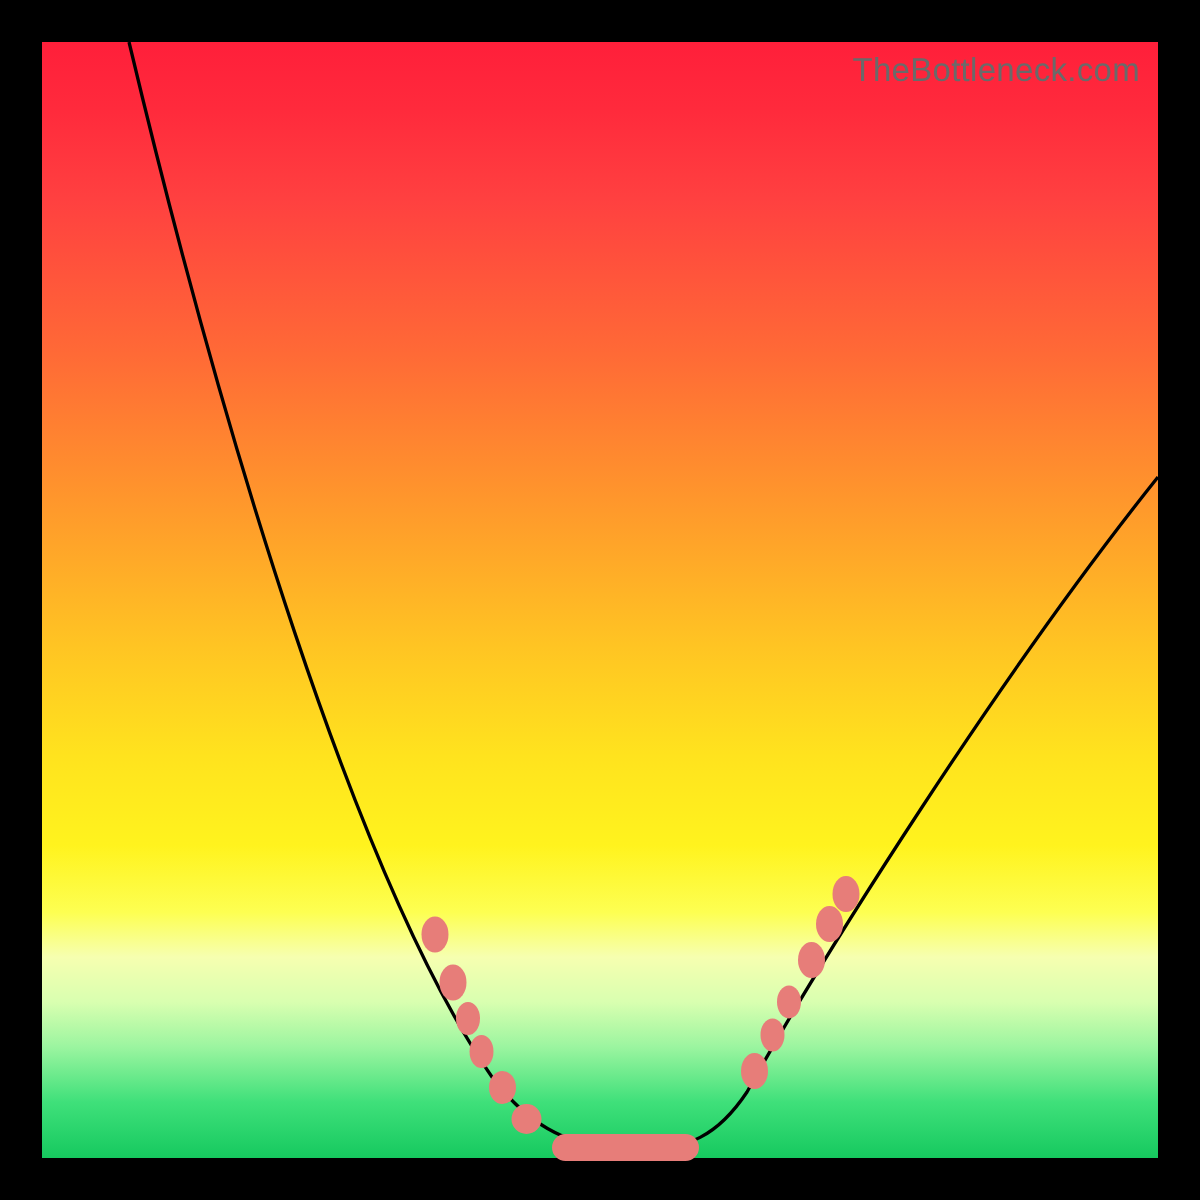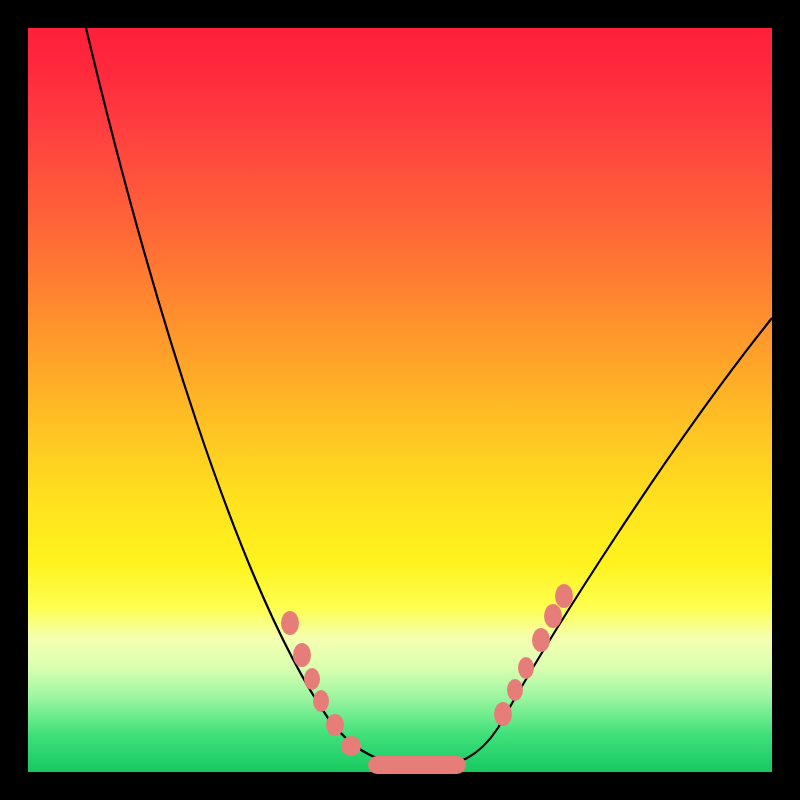--- a/index.html
+++ b/index.html
@@ -71,20 +71,21 @@
   .flat-bead {
     fill: #e77d79;
   }
 </style>
 </head>
 <body>
 
 <div class="frame">
   <div class="plot-area">
 
+    <div class="watermark">TheBottleneck.com</div>
 
     <svg class="curve" viewBox="0 0 744 744">
 
       <path class="curve-path" d="M 58 0 C 120 260, 210 560, 300 690 C 330 730, 360 738, 400 738 C 430 738, 450 730, 470 700 C 520 610, 640 420, 744 290"></path>
 
       <ellipse class="bead" cx="262" cy="595" rx="9" ry="12"></ellipse>
       <ellipse class="bead" cx="274" cy="627" rx="9" ry="12"></ellipse>
       <ellipse class="bead" cx="284" cy="651" rx="8" ry="11"></ellipse>
       <ellipse class="bead" cx="293" cy="673" rx="8" ry="11"></ellipse>
       <ellipse class="bead" cx="307" cy="697" rx="9" ry="11"></ellipse>

